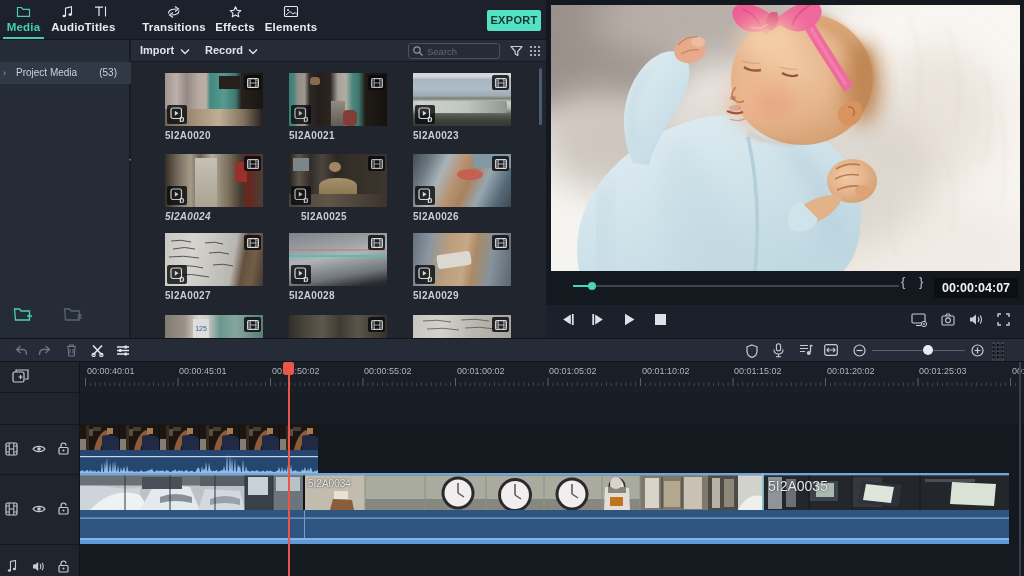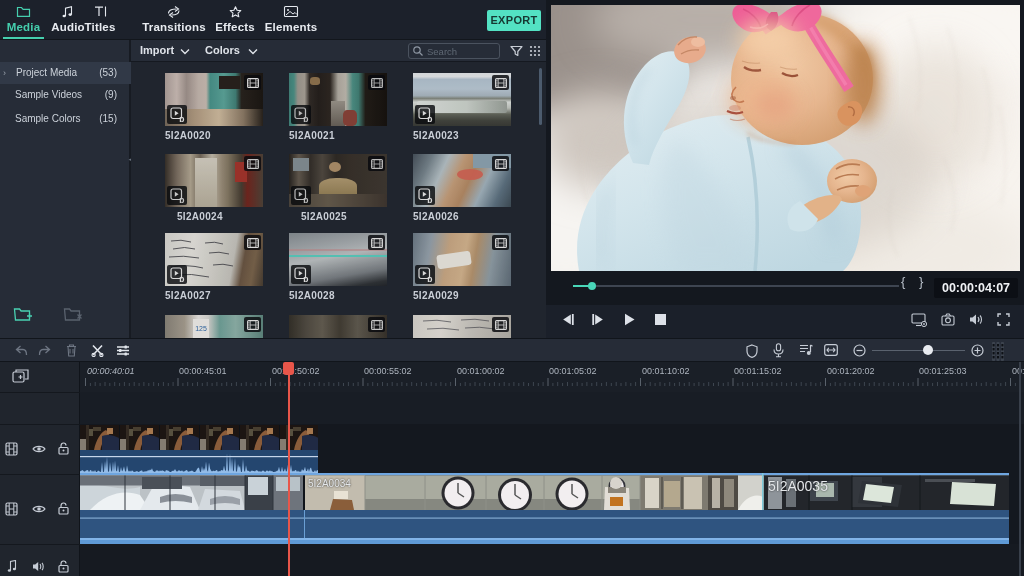--- a/index.html
+++ b/index.html
@@ -115,46 +115,38 @@
   <div id="tab-underline"></div>
   <div id="exportbtn">EXPORT</div>
 </div>
 
 <div id="sidebar">
   <div class="siderow active" style="top:22px;">
         <span style="position:absolute;left:3px;color:#9aa2ad;font-size:9px;">›</span>
         <span style="position:absolute;left:16px;">Project Media</span>
         <span class="cnt">(53)</span>
       </div>
-  <div class="siderow" style="top:44px;">
-        <span style="position:absolute;left:15px;">Sample Videos</span>
-        <span class="cnt">(9)</span>
-      </div>
-  <div class="siderow" style="top:68px;">
-        <span style="position:absolute;left:15px;">Sample Colors</span>
-        <span class="cnt">(15)</span>
-      </div>
   <svg class="abs" style="left:13px;top:266px;" width="20" height="17" viewBox="0 0 20 17">
         <path d="M1.5 3 h5 l1.6 2 h8.4 v9 h-14 z" fill="none" stroke="#49d1b2" stroke-width="1.3"></path>
         <path d="M14 10 h5 M16.5 7.5 v5" stroke="#49d1b2" stroke-width="1.3"></path>
       </svg>
   <svg class="abs" style="left:63px;top:266px;" width="20" height="17" viewBox="0 0 20 17">
         <path d="M1.5 3 h5 l1.6 2 h8.4 v9 h-14 z" fill="none" stroke="#5a626e" stroke-width="1.3"></path>
         <path d="M14.5 8.5 l4 4 M18.5 8.5 l-4 4" stroke="#5a626e" stroke-width="1.3"></path>
       </svg>
   <div class="abs" style="left:127px;top:115px;color:#6b7480;font-size:8px;">◄</div>
 </div>
 
 <div id="mediapanel">
   <div id="mediahdr">
     <span class="hdritem" style="left:9px;">Import</span>
     <svg class="abs" style="left:49px;top:8px;" width="10" height="7" viewBox="0 0 10 7">
           <path d="M1 1.5 L5 5.5 L9 1.5" fill="none" stroke="#dfe3e9" stroke-width="1.4"></path>
         </svg>
-    <span class="hdritem" style="left:74px;">Colors</span>
+    <span class="hdritem" style="left:74px;">Record</span>
     <svg class="abs" style="left:117px;top:8px;" width="10" height="7" viewBox="0 0 10 7">
           <path d="M1 1.5 L5 5.5 L9 1.5" fill="none" stroke="#dfe3e9" stroke-width="1.4"></path>
         </svg>
     <div id="searchbox">Search</div>
     <svg class="abs" style="left:281px;top:5px;" width="12" height="12" viewBox="0 0 12 12">
           <circle cx="5" cy="5" r="3.2" fill="none" stroke="#8d96a2" stroke-width="1.2"></circle>
           <path d="M7.5 7.5 L10.5 10.5" stroke="#8d96a2" stroke-width="1.2"></path>
         </svg>
     <svg class="abs" style="left:379px;top:5px;" width="13" height="12" viewBox="0 0 13 12">
           <path d="M1 1.5 h11 l-4.2 5 v4 l-2.6 -1.5 v-2.5 z" fill="none" stroke="#c8cdd5" stroke-width="1.2" stroke-linejoin="round"></path>
@@ -336,21 +328,21 @@
             </svg>
           </div>
       <div class="playbadge">
             <svg width="15" height="15" viewBox="0 0 15 15">
               <rect x="1" y="1" width="10.5" height="10.5" rx="2" fill="none" stroke="#e8e8e8" stroke-width="1.2"></rect>
               <path d="M4.8 3.8 L8.6 6.2 L4.8 8.7 z" fill="#e8e8e8"></path>
               <text x="9.2" y="14.6" font-size="8.5" font-weight="bold" fill="#e8e8e8" font-family="Liberation Sans">p</text>
             </svg>
           </div>
     </div>
-    <div class="tlab" style="left:46px;top:148px;">5I2A0024</div>
+    <div class="tlab" style="left:34px;top:148px;font-style:italic;">5I2A0024</div>
     <div class="tlab" style="left:158px;top:148px;margin-left:12px;">5I2A0025</div>
     <div class="tlab" style="left:282px;top:148px;">5I2A0026</div>
 
     <div class="thumb" style="left:34px;top:170px;background:linear-gradient(100deg,#d8d6d0 0%,#e6e4de 28%,#d4d2ca 52%,#c6c4bc 68%,#6e5640 78%,#7e6448 88%,#4a3e30 100%);">
       <svg class="abs" style="left:0;top:0;" width="98" height="53" viewBox="0 0 98 53">
             <g stroke="#3a3a42" stroke-width="1" fill="none" opacity="0.8">
               <path d="M6 8 Q16 6 26 9 M8 16 Q20 13 30 16 M4 24 Q18 22 34 25 M40 10 Q50 8 58 11 M44 20 Q54 18 64 21 M6 34 Q22 31 38 35 M10 42 Q26 40 44 44 M48 32 Q58 30 68 33"></path>
             </g>
           </svg>
       <div class="filmbadge">
@@ -935,21 +927,21 @@
             <line x1="906.2" y1="20" x2="906.2" y2="24" stroke="#3e4650"></line>
             <line x1="911.0" y1="21" x2="911.0" y2="24" stroke="#3e4650"></line>
             <line x1="915.9" y1="20" x2="915.9" y2="24" stroke="#3e4650"></line>
             <line x1="920.8" y1="21" x2="920.8" y2="24" stroke="#3e4650"></line>
             <line x1="925.6" y1="20" x2="925.6" y2="24" stroke="#3e4650"></line>
             <line x1="930.5" y1="16" x2="930.5" y2="24" stroke="#5a626c"></line>
             <line x1="935.4" y1="21" x2="935.4" y2="24" stroke="#3e4650"></line>
             <line x1="940.2" y1="20" x2="940.2" y2="24" stroke="#3e4650"></line>
       </g>
     </svg>
-    <div class="rlabel" style="left:7px;font-style:italic;">00:00:40:01</div>
+    <div class="rlabel" style="left:7px;">00:00:40:01</div>
     <div class="rlabel" style="left:99px;">00:00:45:01</div>
     <div class="rlabel" style="left:192px;">00:00:50:02</div>
     <div class="rlabel" style="left:284px;">00:00:55:02</div>
     <div class="rlabel" style="left:377px;">00:01:00:02</div>
     <div class="rlabel" style="left:469px;">00:01:05:02</div>
     <div class="rlabel" style="left:562px;">00:01:10:02</div>
     <div class="rlabel" style="left:654px;">00:01:15:02</div>
     <div class="rlabel" style="left:747px;text-align:center;">00:01:20:02</div>
     <div class="rlabel" style="left:839px;">00:01:25:03</div>
     <div class="rlabel" style="left:932px;">00:01:30:03</div>

